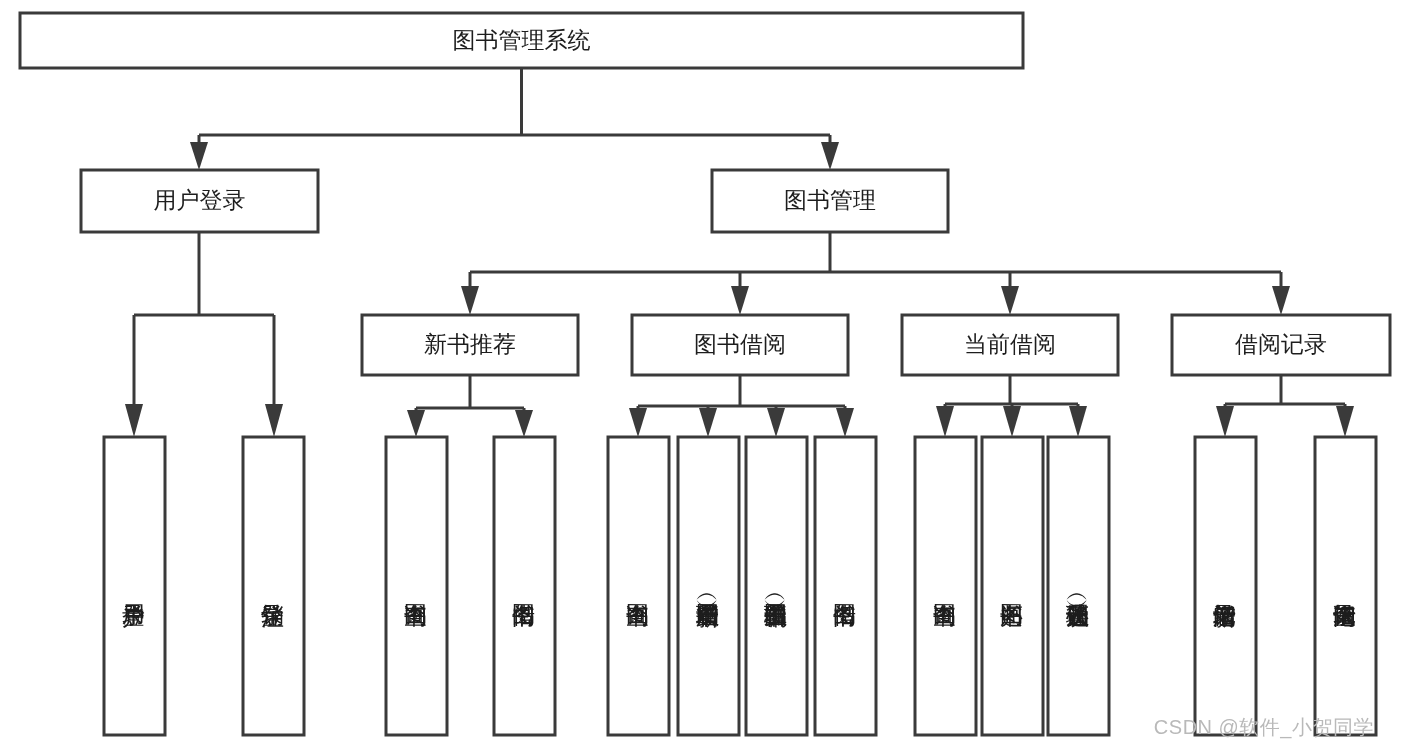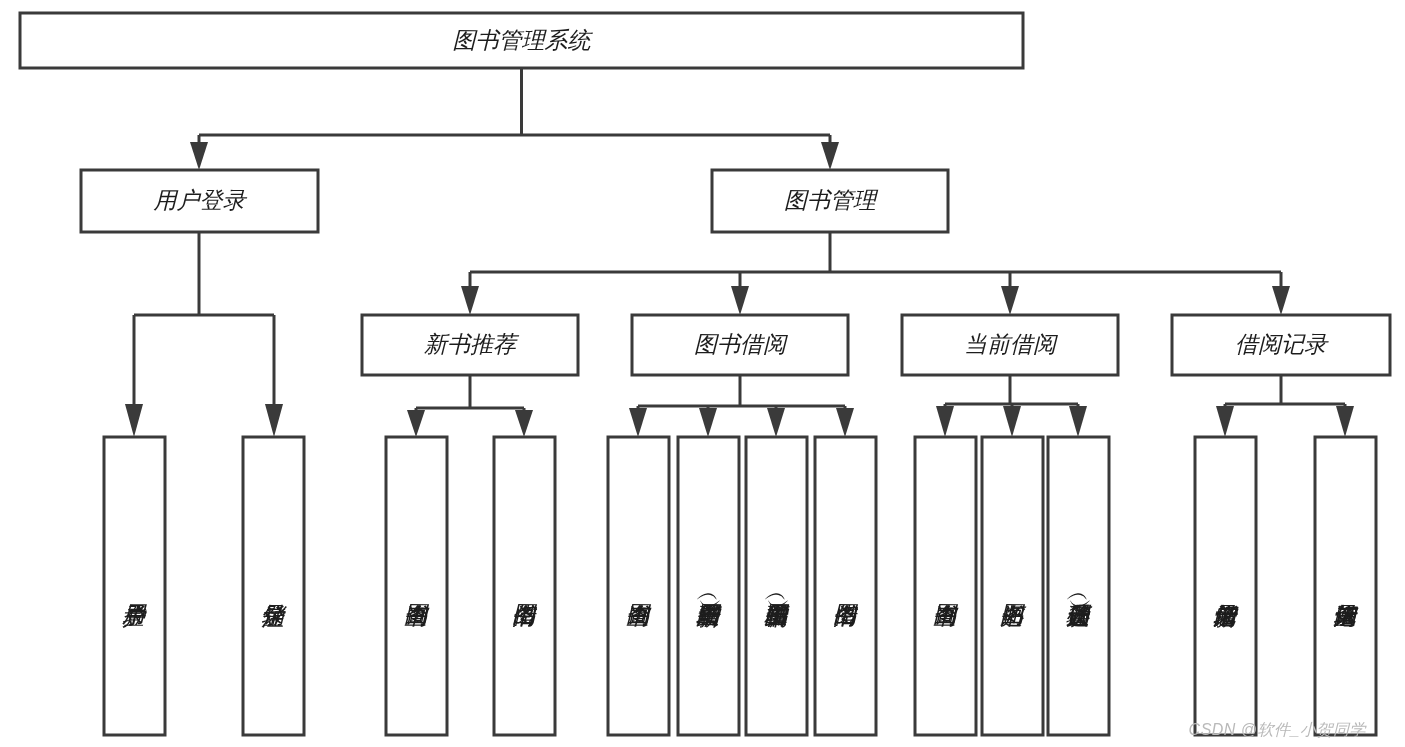--- a/index.html
+++ b/index.html
@@ -11,21 +11,20 @@
     width: 1405px;
     height: 747px;
     font-family: "Liberation Sans", "DejaVu Sans", sans-serif;
     overflow: hidden;
     position: relative;
   }
   #diagram-root {
     position: relative;
     width: 1374px;
     height: 747px;
-    font-style: italic;
   }
   svg#flowchart {
     display: block;
     width: 1405px;
     height: 747px;
   }
   .node-rect {
     fill: #ffffff;
     stroke: #3a3a3a;
     stroke-width: 3;
@@ -50,24 +49,24 @@
   .node-label-vertical {
     font-family: "Liberation Sans", "DejaVu Sans", sans-serif;
     font-size: 23px;
     fill: #1d1d1d;
     text-anchor: middle;
     writing-mode: vertical-rl;
     glyph-orientation-vertical: 0;
   }
   .watermark {
     position: absolute;
-    right: 8px;
+    right: 0;
     bottom: 6px;
     font-family: "Liberation Sans", "DejaVu Sans", sans-serif;
-    font-size: 16px;
+    font-size: 20px;
     color: #b9b9b9;
     letter-spacing: 0.5px;
     white-space: nowrap;
     user-select: none;
   }
 </style>
 </head>
 <body>
 
 <div id="diagram-root">

